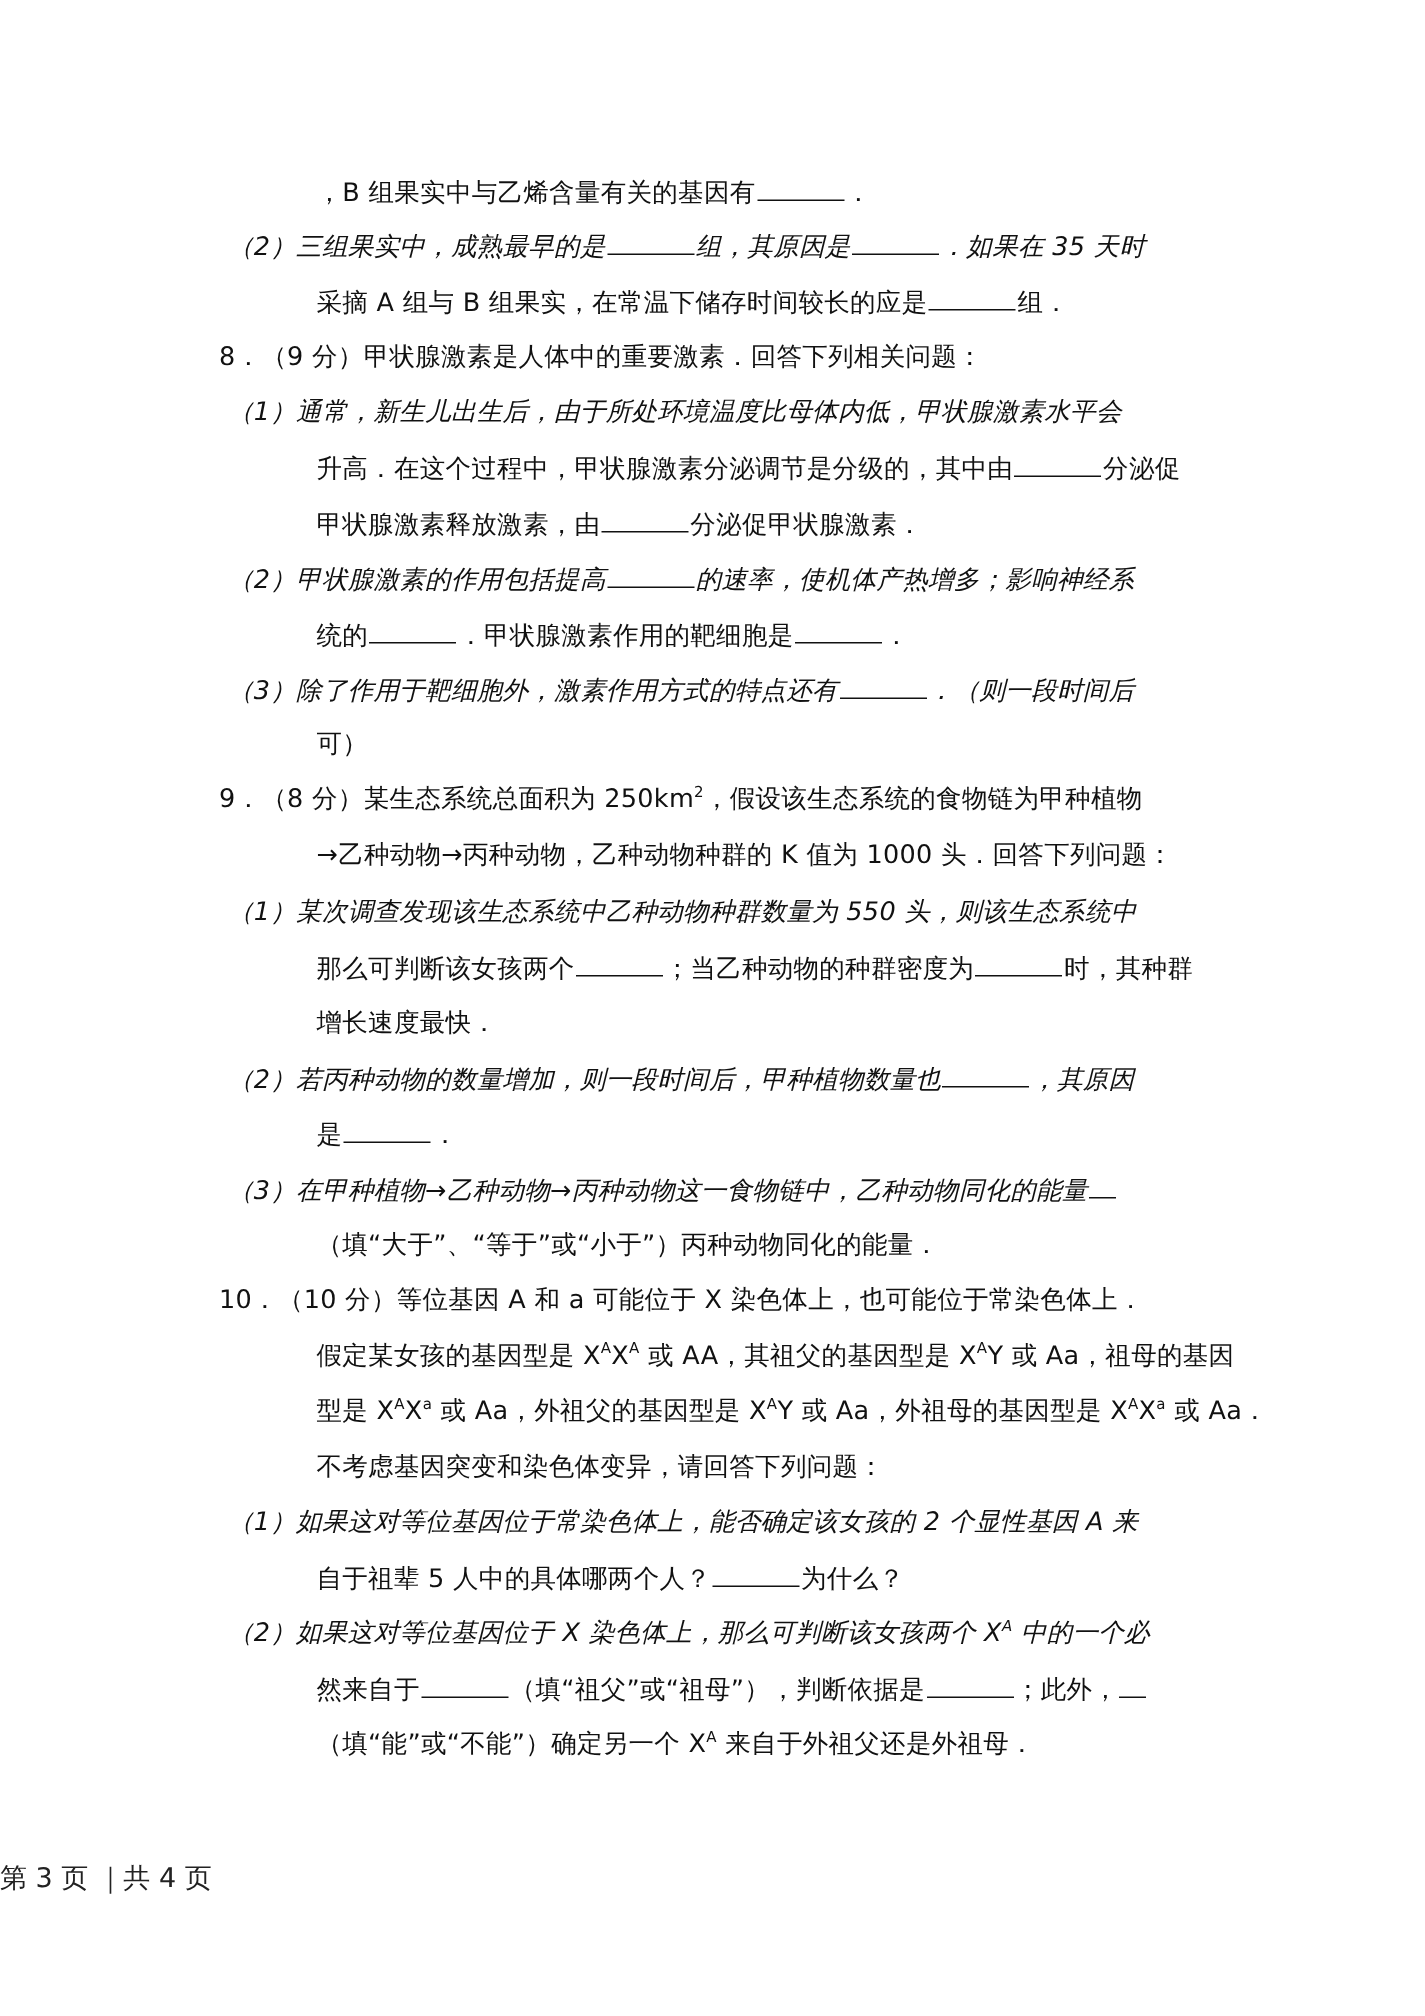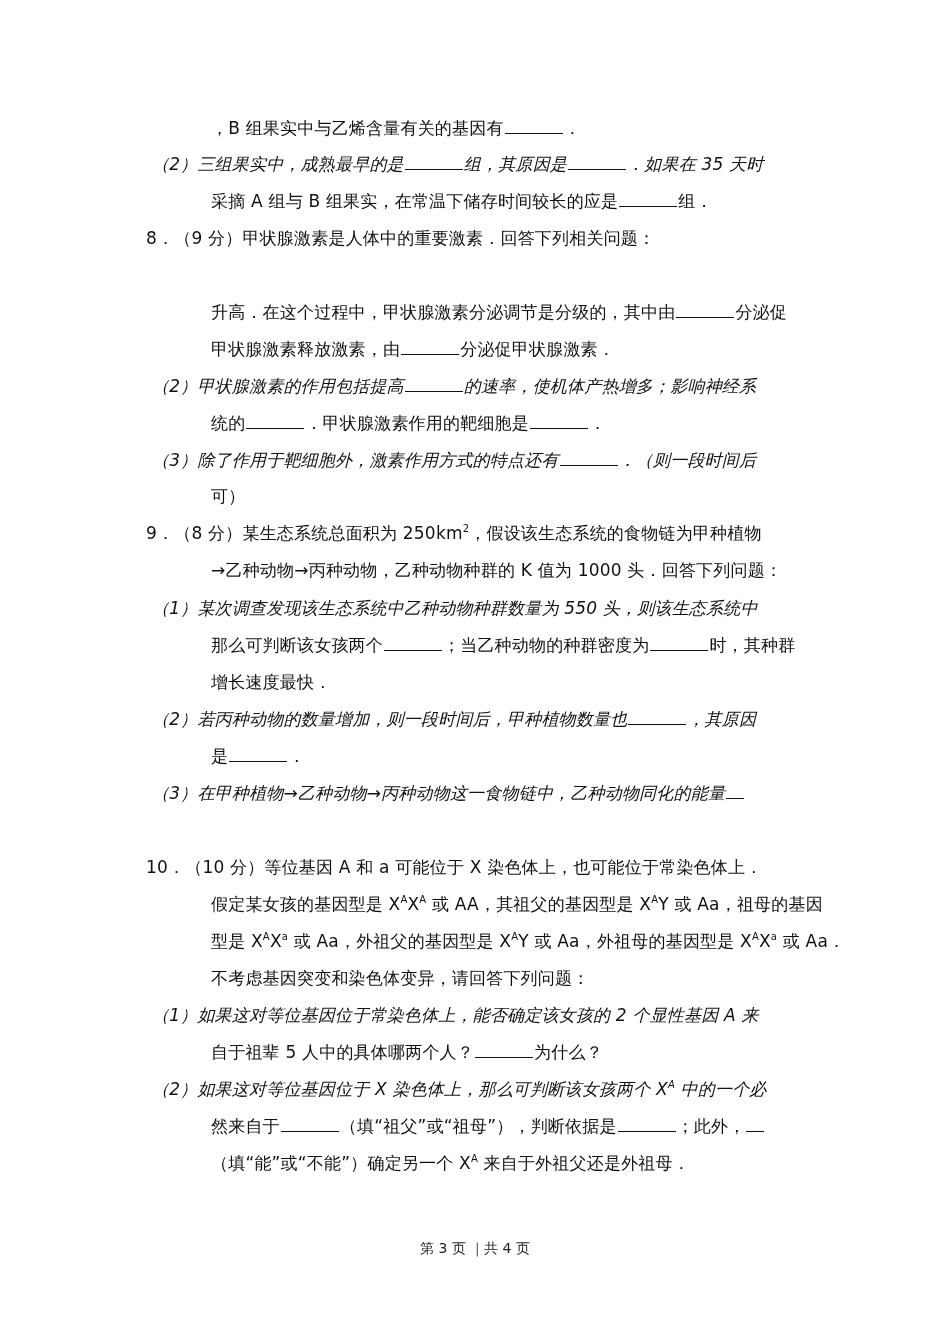--- a/index.html
+++ b/index.html
@@ -7,35 +7,36 @@
          font-family: "DejaVu Sans", "Liberation Sans", sans-serif; color: #111; }
   .page { position: absolute; left: 0; top: 0; width: 950px; height: 1344px; }
   .line { position: absolute; font-size: 17px; line-height: 22px; white-space: nowrap; letter-spacing: 0.2px; }
   .ind0 { left: 146px; }
   .ind1 { left: 152px; font-style: italic; }
   .ind2 { left: 172px; margin-left: 39px; }
   .blank { display: inline-block; border-bottom: 1px solid #111; height: 16px; vertical-align: baseline; margin: 0 1px; }
   .b7 { width: 58px; }
   .b2 { width: 18px; }
   sup { font-size: 10px; line-height: 0; vertical-align: 7px; }
-  .footer { position: absolute; top: 1240px; left: 0; width: 950px; text-align: center; font-size: 14px; color: #222; }
+  .footer { position: absolute; top: 1240px; left: 0; width: 950px; text-align: left; font-size: 18px; color: #222; }
 </style>
 </head>
 <body>
 
 <div class="page">
 
   <div class="line ind2" style="top:117px"><span>，B 组果实中与乙烯含量有关的基因有</span><span class="blank b7"></span><span>．</span></div>
 
   <div class="line ind1" style="top:153px"><span>（2）三组果实中，成熟最早的是</span><span class="blank b7"></span><span>组，其原因是</span><span class="blank b7"></span><span>．如果在 35 天时</span></div>
 
   <div class="line ind2" style="top:190px"><span>采摘 A 组与 B 组果实，在常温下储存时间较长的应是</span><span class="blank b7"></span><span>组．</span></div>
 
   <div class="line ind0" style="top:227px"><span>8．（9 分）甲状腺激素是人体中的重要激素．回答下列相关问题：</span></div>
 
+  <div class="line ind1" style="top:264px"><span>（1）通常，新生儿出生后，由于所处环境温度比母体内低，甲状腺激素水平会</span></div>
 
   <div class="line ind2" style="top:301px"><span>升高．在这个过程中，甲状腺激素分泌调节是分级的，其中由</span><span class="blank b7"></span><span>分泌促</span></div>
 
   <div class="line ind2" style="top:338px"><span>甲状腺激素释放激素，由</span><span class="blank b7"></span><span>分泌促甲状腺激素．</span></div>
 
   <div class="line ind1" style="top:375px"><span>（2）甲状腺激素的作用包括提高</span><span class="blank b7"></span><span>的速率，使机体产热增多；影响神经系</span></div>
 
   <div class="line ind2" style="top:412px"><span>统的</span><span class="blank b7"></span><span>．甲状腺激素作用的靶细胞是</span><span class="blank b7"></span><span>．</span></div>
 
   <div class="line ind1" style="top:449px"><span>（3）除了作用于靶细胞外，激素作用方式的特点还有</span><span class="blank b7"></span><span>．（则一段时间后</span></div>
@@ -51,20 +52,21 @@
   <div class="line ind2" style="top:634px"><span>那么可判断该女孩两个</span><span class="blank b7"></span><span>；当乙种动物的种群密度为</span><span class="blank b7"></span><span>时，其种群</span></div>
 
   <div class="line ind2" style="top:671px"><span>增长速度最快．</span></div>
 
   <div class="line ind1" style="top:708px"><span>（2）若丙种动物的数量增加，则一段时间后，甲种植物数量也</span><span class="blank b7"></span><span>，其原因</span></div>
 
   <div class="line ind2" style="top:745px"><span>是</span><span class="blank b7"></span><span>．</span></div>
 
   <div class="line ind1" style="top:782px"><span>（3）在甲种植物→乙种动物→丙种动物这一食物链中，乙种动物同化的能量</span><span class="blank b2"></span></div>
 
+  <div class="line ind2" style="top:819px"><span>（填“大于”、“等于”或“小于”）丙种动物同化的能量．</span></div>
 
   <div class="line ind0" style="top:856px"><span>10．（10 分）等位基因 A 和 a 可能位于 X 染色体上，也可能位于常染色体上．</span></div>
 
   <div class="line ind2" style="top:893px"><span>假定某女孩的基因型是 X</span><sup>A</sup><span>X</span><sup>A</sup><span> 或 AA，其祖父的基因型是 X</span><sup>A</sup><span>Y 或 Aa，祖母的基因</span></div>
 
   <div class="line ind2" style="top:930px"><span>型是 X</span><sup>A</sup><span>X</span><sup>a</sup><span> 或 Aa，外祖父的基因型是 X</span><sup>A</sup><span>Y 或 Aa，外祖母的基因型是 X</span><sup>A</sup><span>X</span><sup>a</sup><span> 或 Aa．</span></div>
 
   <div class="line ind2" style="top:967px"><span>不考虑基因突变和染色体变异，请回答下列问题：</span></div>
 
   <div class="line ind1" style="top:1004px"><span>（1）如果这对等位基因位于常染色体上，能否确定该女孩的 2 个显性基因 A 来</span></div>

